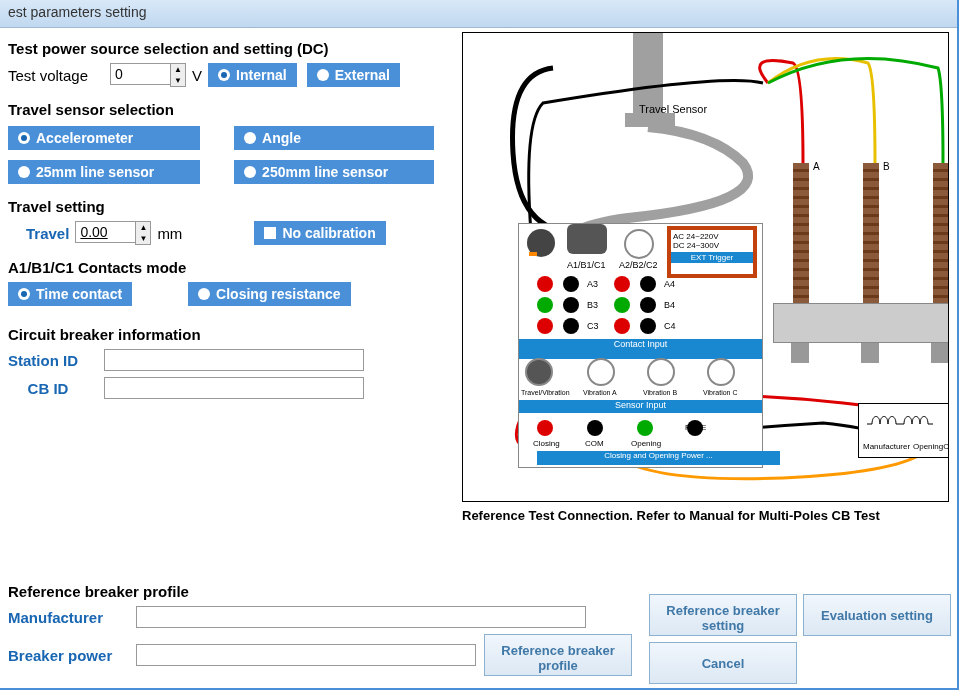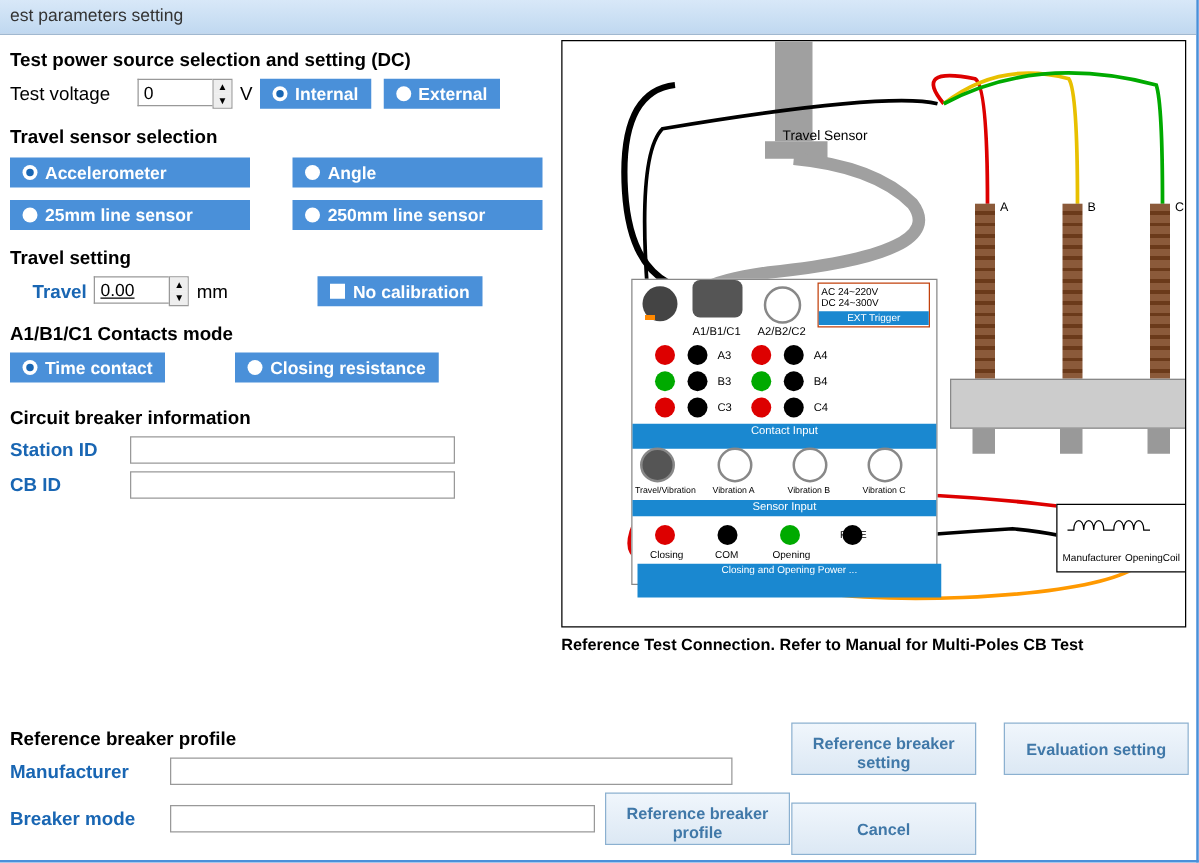--- a/index.html
+++ b/index.html
@@ -1,18 +1,18 @@
 <!DOCTYPE html>
 <html><head>
 <meta charset="utf-8">
 <style>
 * { box-sizing: border-box; margin: 0; padding: 0; font-family: Arial, sans-serif; }
 body { background: #fff; width: 959px; height: 690px; overflow: hidden; border-right: 2px solid #4a90d9; border-bottom: 2px solid #4a90d9; }
 .titlebar { background: linear-gradient(to bottom, #d8e8f8, #c0d8f0); height: 28px; padding: 4px 8px; font-size: 14px; color: #333; border-bottom: 1px solid #a0b8d0; }
-.main { display: flex; padding: 4px 8px; gap: 11px; }
+.main { display: flex; padding: 4px 8px; gap: 24px; }
 .left-panel { width: 430px; }
 .right-panel { flex: 1; }
 .section-title { font-weight: bold; font-size: 15px; margin: 8px 0 6px 0; }
 .row { display: flex; align-items: center; gap: 6px; margin: 6px 0; flex-wrap: wrap; }
 .label-bold { font-weight: normal; font-size: 15px; }
 .label-blue { color: #1966b3; font-weight: bold; font-size: 15px; }
 input[type="number"], input[type="text"] {
   border: 1px solid #999; padding: 2px 4px; font-size: 14px; height: 22px; background: #fff;
 }
 .radio-btn {
@@ -34,21 +34,21 @@
 .image-box { border: 1px solid #000; height: 470px; background: #fff; position: relative; overflow: hidden; }
 .caption { font-weight: bold; font-size: 13px; margin-top: 6px; }
 .bottom-area { position: absolute; bottom: 8px; left: 8px; right: 8px; }
 .readonly-input { background: #e8e8e8; border: 1px solid #aaa; height: 22px; width: 450px; }
 .bottom-row { display: flex; align-items: center; gap: 8px; margin: 6px 0; }
 .action-btn {
   background: linear-gradient(to bottom,#f0f6fc,#dce8f4); border: 1px solid #8bb0d0; color: #4078a8;
   font-weight: bold; font-size: 13px; padding: 8px 6px; width: 148px; height: 42px; cursor: pointer;
   text-align: center;
 }
-.action-grid { position: absolute; bottom: 6px; right: 8px; display: grid; grid-template-columns: 148px 148px; gap: 22px; }
+.action-grid { position: absolute; bottom: 6px; right: 8px; display: grid; grid-template-columns: 148px 148px; gap: 6px; }
 
 
 .dlabel { position:absolute; font-size:10px; font-family: Arial; color:#000; }
 .dlabel-sm { position:absolute; font-size:9px; color:#000; }
 .dlabel-w { position:absolute; font-size:9px; color:#fff; background:#1a88d0; text-align:center; }
 .device-box { position:absolute; border:1px solid #888; background:#fff; }
 .port-circle { position:absolute; width:16px; height:16px; border-radius:50%; }
 </style>
 </head>
 <body>
@@ -132,21 +132,21 @@
           <span>Closing resistance</span>
         </button>
     </div>
 
     <div class="section-title" style="margin-top:20px">Circuit breaker information</div>
     <div class="row">
       <span class="label-blue" style="width:90px">Station ID</span>
       <input type="text" class="text-input" style="">
     </div>
     <div class="row">
-      <span class="label-blue" style="width:90px;text-align:left;padding-right:10px">CB ID</span>
+      <span class="label-blue" style="width:90px;text-align:center;padding-right:10px">CB ID</span>
       <input type="text" class="text-input" style="">
     </div>
   </div>
 
   <div class="right-panel">
     <div class="image-box">
 
       <div style="position:absolute;left:170px;top:0;width:30px;height:80px;background:#a0a0a0"></div>
       <div class="dlabel" style="left:176px;top:70px;font-size:11px">Travel Sensor</div>
       <div style="position:absolute;left:162px;top:80px;width:50px;height:14px;background:#a0a0a0"></div>
@@ -170,21 +170,21 @@
 
         <path d="M 150 420 Q 180 450 320 445 Q 430 440 460 420" stroke="#f90" stroke-width="3" fill="none"></path>
       </svg>
 
       <div class="device-box" style="left:55px;top:190px;width:245px;height:245px">
 
         <div style="position:absolute;left:8px;top:5px;width:28px;height:28px;border-radius:50%;background:#444"></div>
         <div style="position:absolute;left:10px;top:28px;width:8px;height:4px;background:#f80"></div>
         <div style="position:absolute;left:48px;top:0;width:40px;height:30px;background:#555;border-radius:6px"></div>
         <div style="position:absolute;left:105px;top:5px;width:30px;height:30px;border:2px solid #888;border-radius:50%"></div>
-        <div style="position:absolute;left:148px;top:2px;width:90px;height:36px;border:1px solid #c2410c">
+        <div style="position:absolute;left:148px;top:2px;width:90px;height:52px;border:4px solid #c2410c">
           <div class="dlabel-sm" style="position:static;padding:2px;font-size:8px;white-space:pre;line-height:9px">AC 24~220V
 DC 24~300V</div>
           <div class="dlabel-w" style="position:static;font-size:8px;padding:1px">EXT Trigger</div>
         </div>
         <div class="dlabel-sm" style="left:48px;top:36px">A1/B1/C1</div>
         <div class="dlabel-sm" style="left:100px;top:36px">A2/B2/C2</div>
 
         <div class="port-circle" style="left:18px;top:52px;background:#d00"></div>
           <div class="port-circle" style="left:44px;top:52px;background:#000"></div>
           <div class="dlabel-sm" style="left:68px;top:55px">A3</div>
@@ -216,21 +216,21 @@
         <div class="dlabel-w" style="left:0;top:176px;width:100%;height:13px">Sensor Input</div>
 
         <div class="port-circle" style="left:18px;top:196px;background:#d00"></div>
         <div class="port-circle" style="left:68px;top:196px;background:#000"></div>
         <div class="port-circle" style="left:118px;top:196px;background:#0a0"></div>
         <div class="port-circle" style="left:168px;top:196px;background:#000"></div>
         <div class="dlabel-sm" style="left:14px;top:215px;font-size:8px">Closing</div>
         <div class="dlabel-sm" style="left:66px;top:215px;font-size:8px">COM</div>
         <div class="dlabel-sm" style="left:112px;top:215px;font-size:8px">Opening</div>
         <div class="dlabel-sm" style="left:166px;top:199px;font-size:8px">FUSE</div>
-        <div class="dlabel-w" style="left:4px;top:227px;width:100%;height:27px;font-size:8px">Closing and Opening Power ...</div>
+        <div class="dlabel-w" style="left:18px;top:227px;width:100%;height:14px;font-size:8px">Closing and Opening Power ...</div>
       </div>
 
       <div style="position:absolute;left:330px;top:130px;width:16px;height:140px;background:repeating-linear-gradient(#8b5a3a 0 6px,#6b3a1a 6px 9px);"></div>
       <div style="position:absolute;left:400px;top:130px;width:16px;height:140px;background:repeating-linear-gradient(#8b5a3a 0 6px,#6b3a1a 6px 9px);"></div>
       <div style="position:absolute;left:470px;top:130px;width:16px;height:140px;background:repeating-linear-gradient(#8b5a3a 0 6px,#6b3a1a 6px 9px);"></div>
       <div class="dlabel" style="left:350px;top:128px">A</div>
       <div class="dlabel" style="left:420px;top:128px">B</div>
       <div class="dlabel" style="left:490px;top:128px">C</div>
 
       <div style="position:absolute;left:310px;top:270px;width:190px;height:40px;background:#ccc;border:1px solid #888"></div>
@@ -250,21 +250,21 @@
   </div>
 </div>
 
 <div class="bottom-area">
   <div class="section-title">Reference breaker profile</div>
   <div class="bottom-row">
     <span class="label-blue" style="width:120px">Manufacturer</span>
     <input type="text" class="readonly-input" readonly="" style="">
   </div>
   <div class="bottom-row">
-    <span class="label-blue" style="width:120px">Breaker mode</span>
+    <span class="label-blue" style="width:120px">Breaker power</span>
     <input type="text" class="readonly-input" style="width: 340px;" readonly="">
     <button class="action-btn">Reference breaker profile</button>
   </div>
 </div>
 
 <div class="action-grid">
   <button class="action-btn">Reference breaker setting</button>
   <button class="action-btn">Evaluation setting</button>
   <button class="action-btn">Cancel</button>
 </div>

